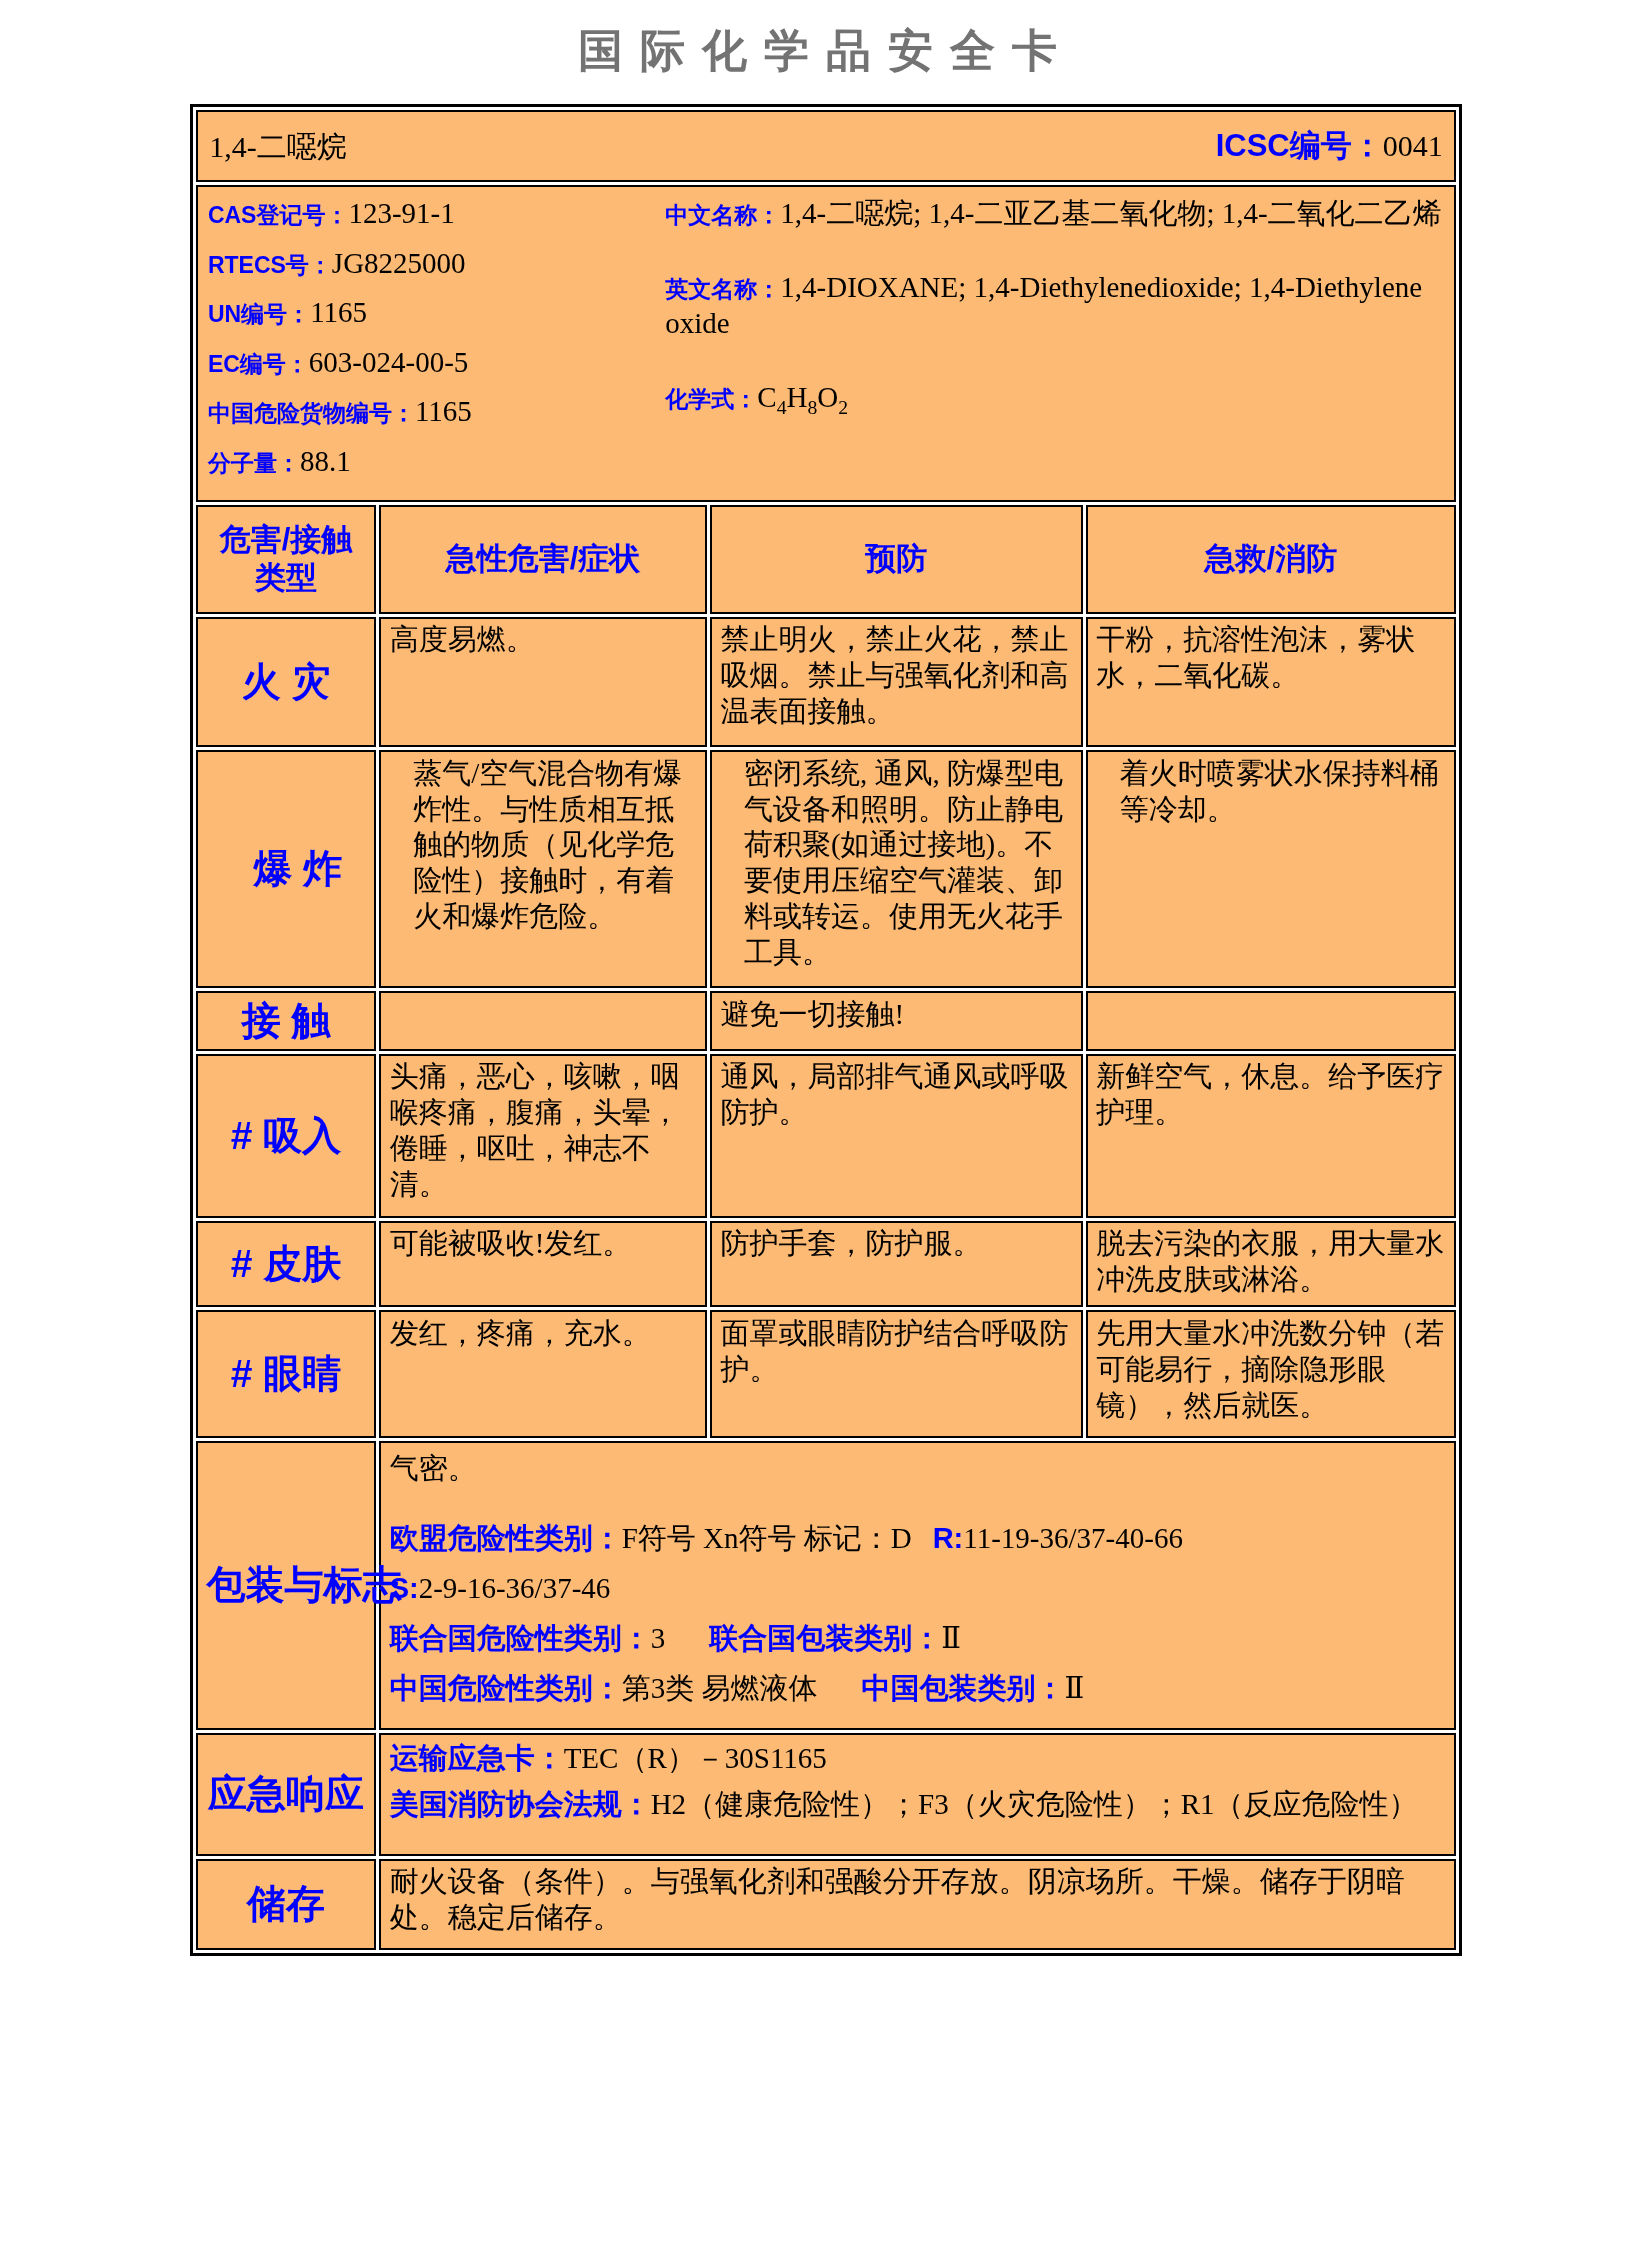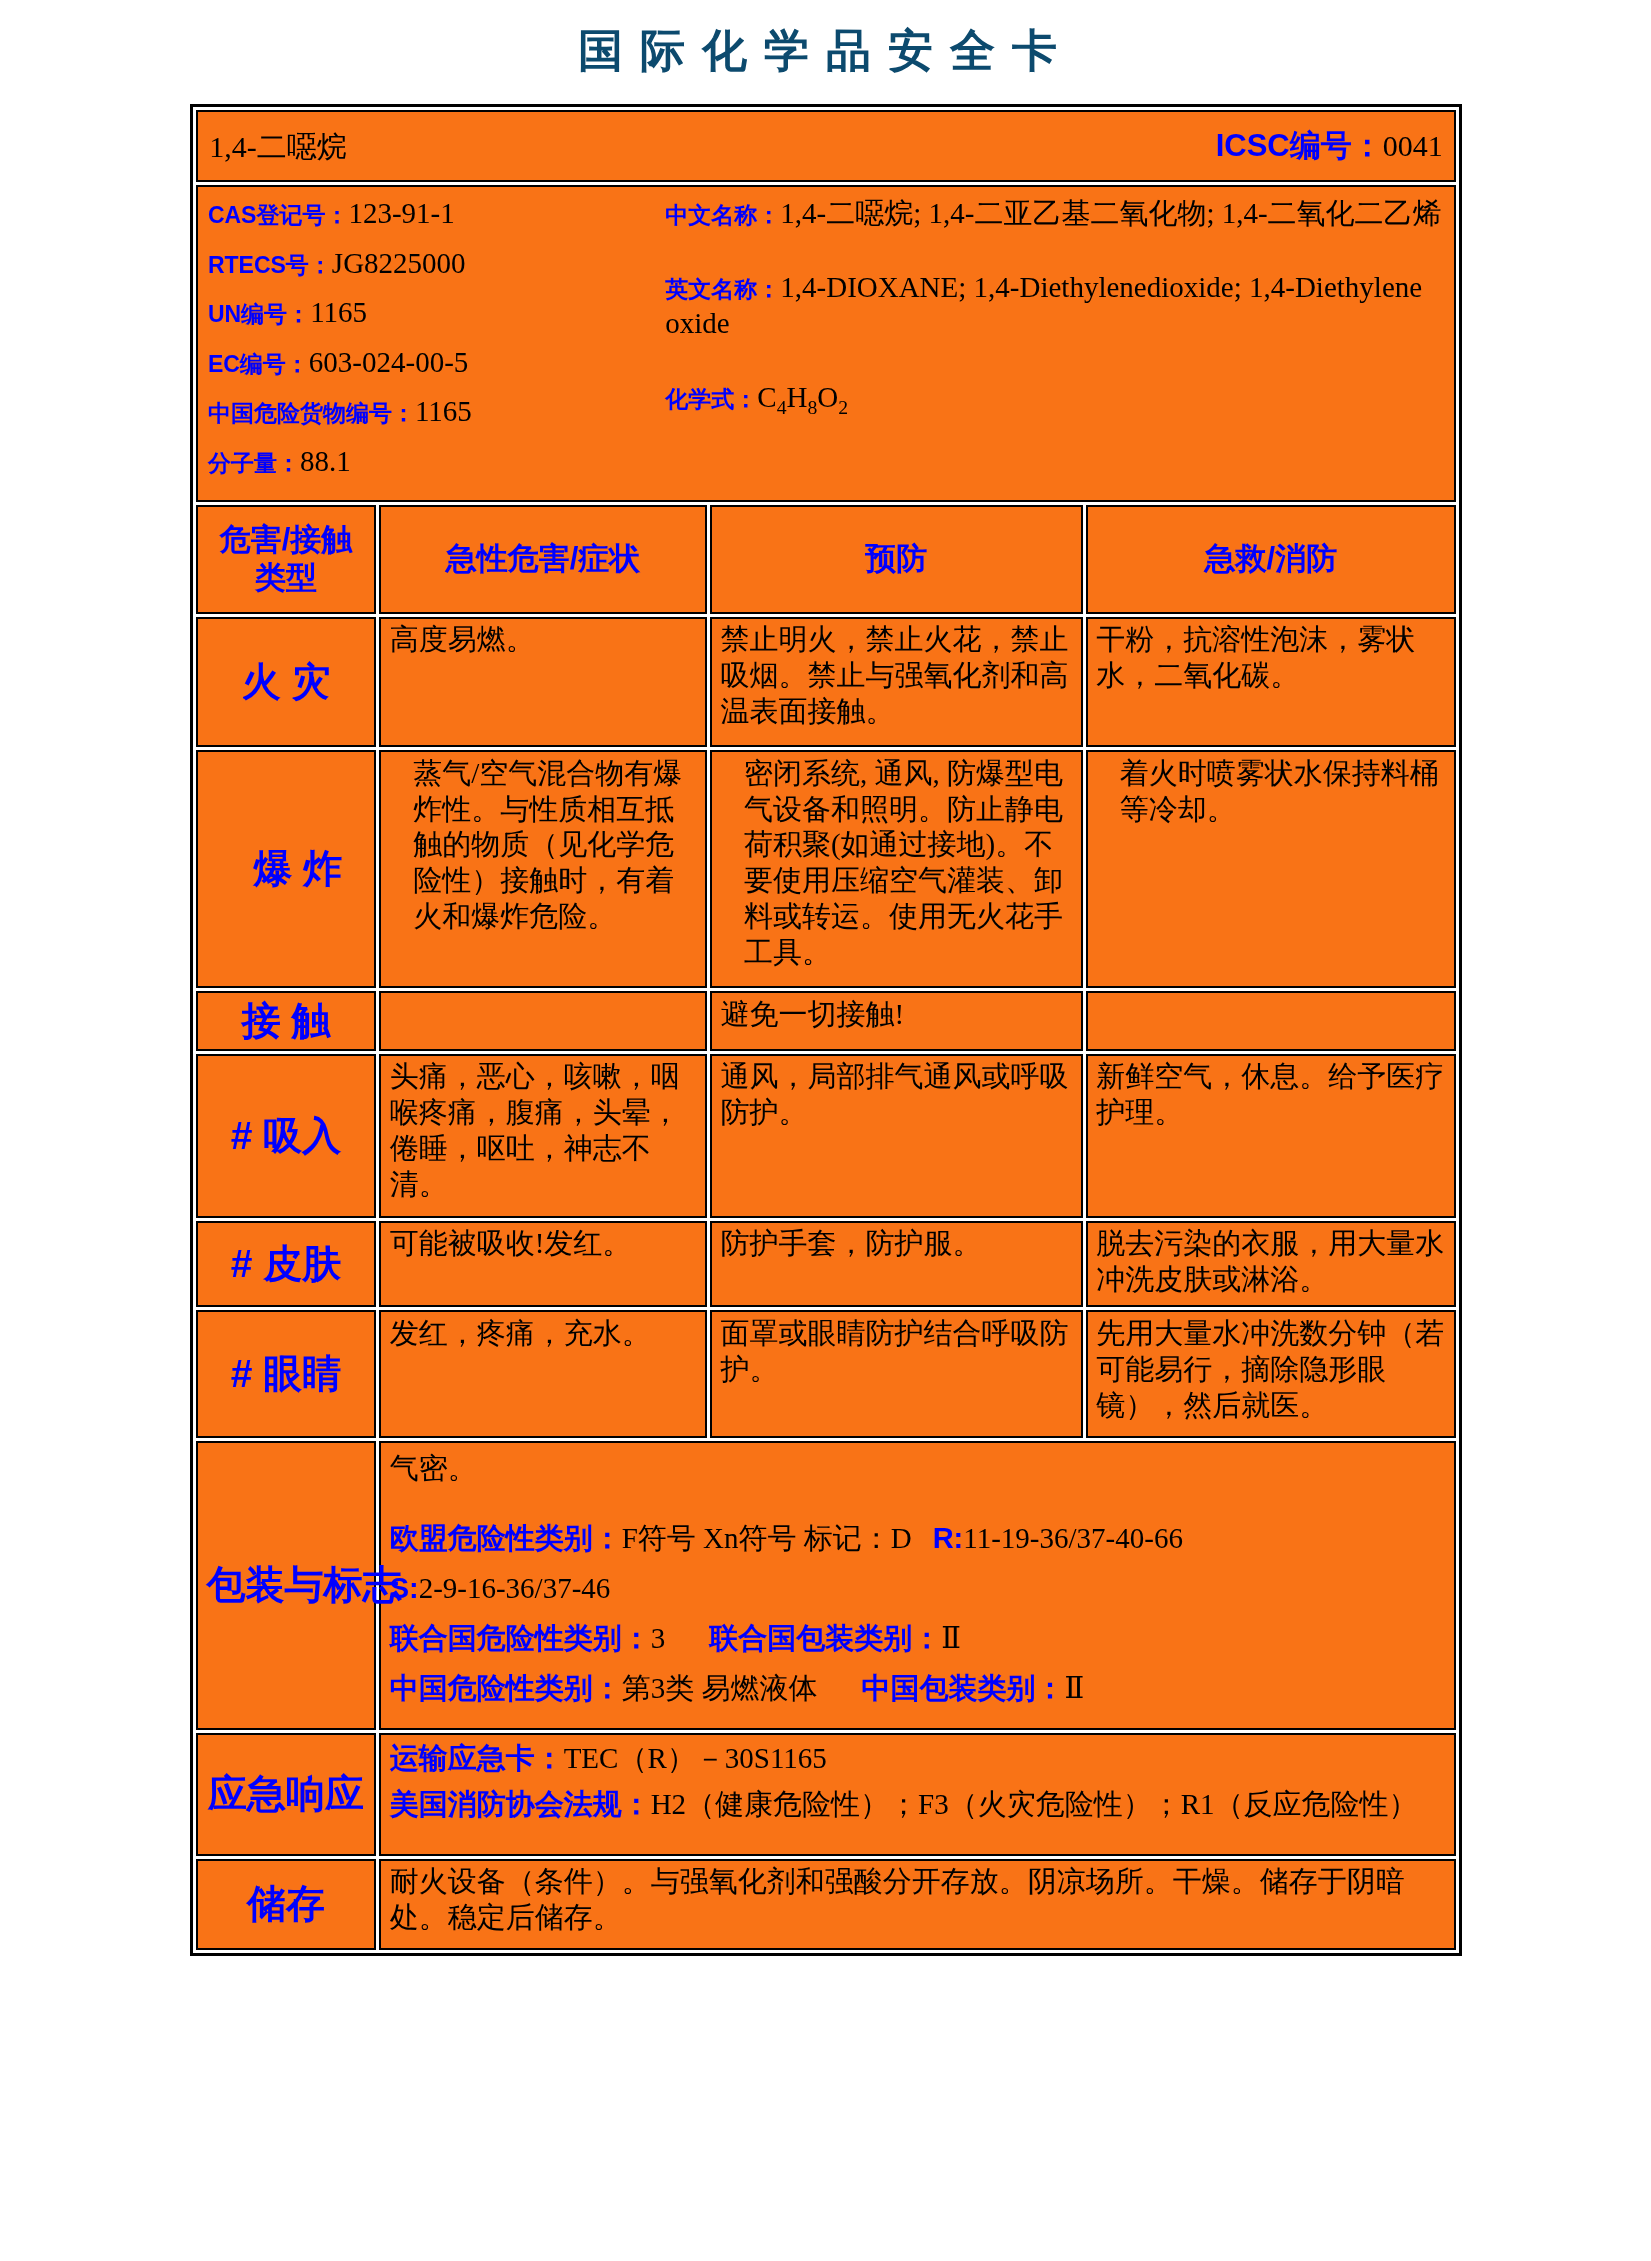--- a/index.html
+++ b/index.html
@@ -3,35 +3,35 @@
 <meta charset="utf-8">
 <style>
   html,body{margin:0;padding:0;}
   body{
     width:1652px;height:2261px;background:#ffffff;color:#000;
     font-family:"Liberation Serif","DejaVu Serif",serif;
     -webkit-font-smoothing:antialiased;
   }
   .page-title{
     margin:21px 0 23px 0;text-align:center;
-    color:#0c4a6e;font-weight:bold;font-size:45px;letter-spacing:17px;
+    color:#737373;font-weight:bold;font-size:45px;letter-spacing:17px;
     font-family:"Liberation Serif","DejaVu Serif",serif;
   }
   table.card{
     width:1272px;margin:0 auto;background:#fff;
     border:3.6px solid #000;border-collapse:separate;border-spacing:3.6px;
     table-layout:fixed;
   }
   col.c1{width:14.4%}
   col.c2{width:26.2%}
   col.c3{width:29.8%}
   col.c4{width:29.6%}
   td{
     border:2.1px solid #000;padding:3.6px 8.5px;vertical-align:top;
-    font-size:29px;line-height:1.24;word-break:break-word;background:#f97316;
+    font-size:29px;line-height:1.24;word-break:break-word;background:#fdba74;
   }
   .lbl{
     color:#0000FF;font-weight:bold;
     font-family:"Liberation Sans","DejaVu Sans",sans-serif;
   }
   
   td.namecell{vertical-align:middle;height:61px;}
   .namerow{display:flex;justify-content:space-between;align-items:center;font-size:30px;padding:0 2.8px;}
   .namerow .lbl{font-size:31px;}
   

